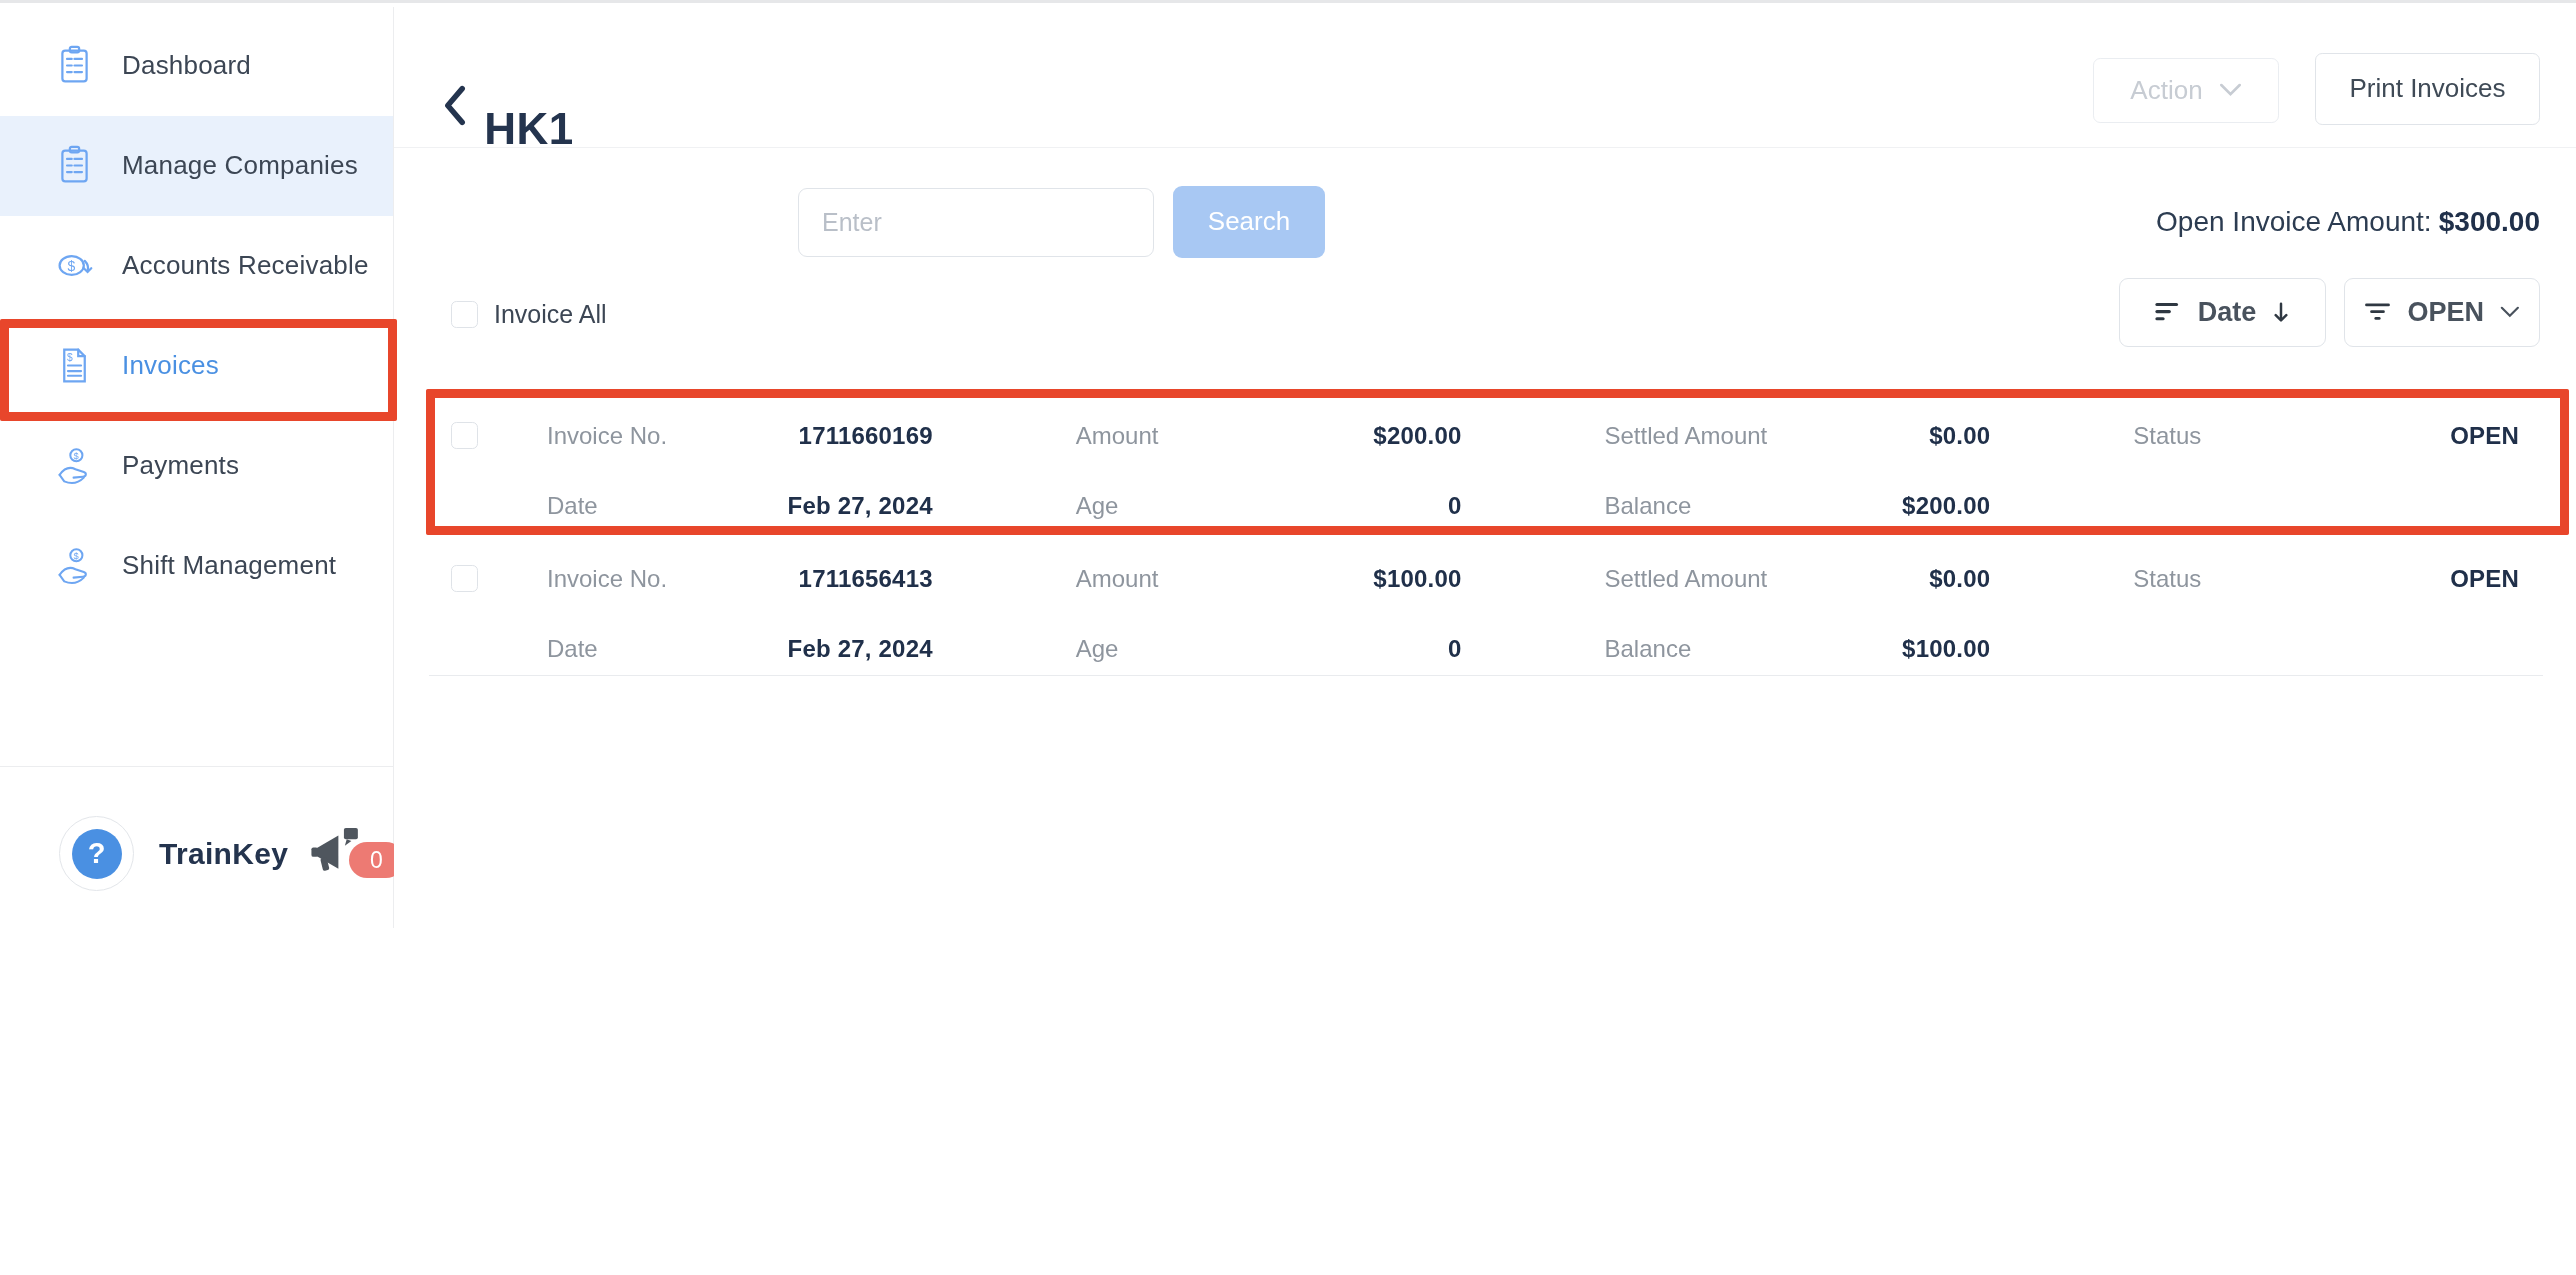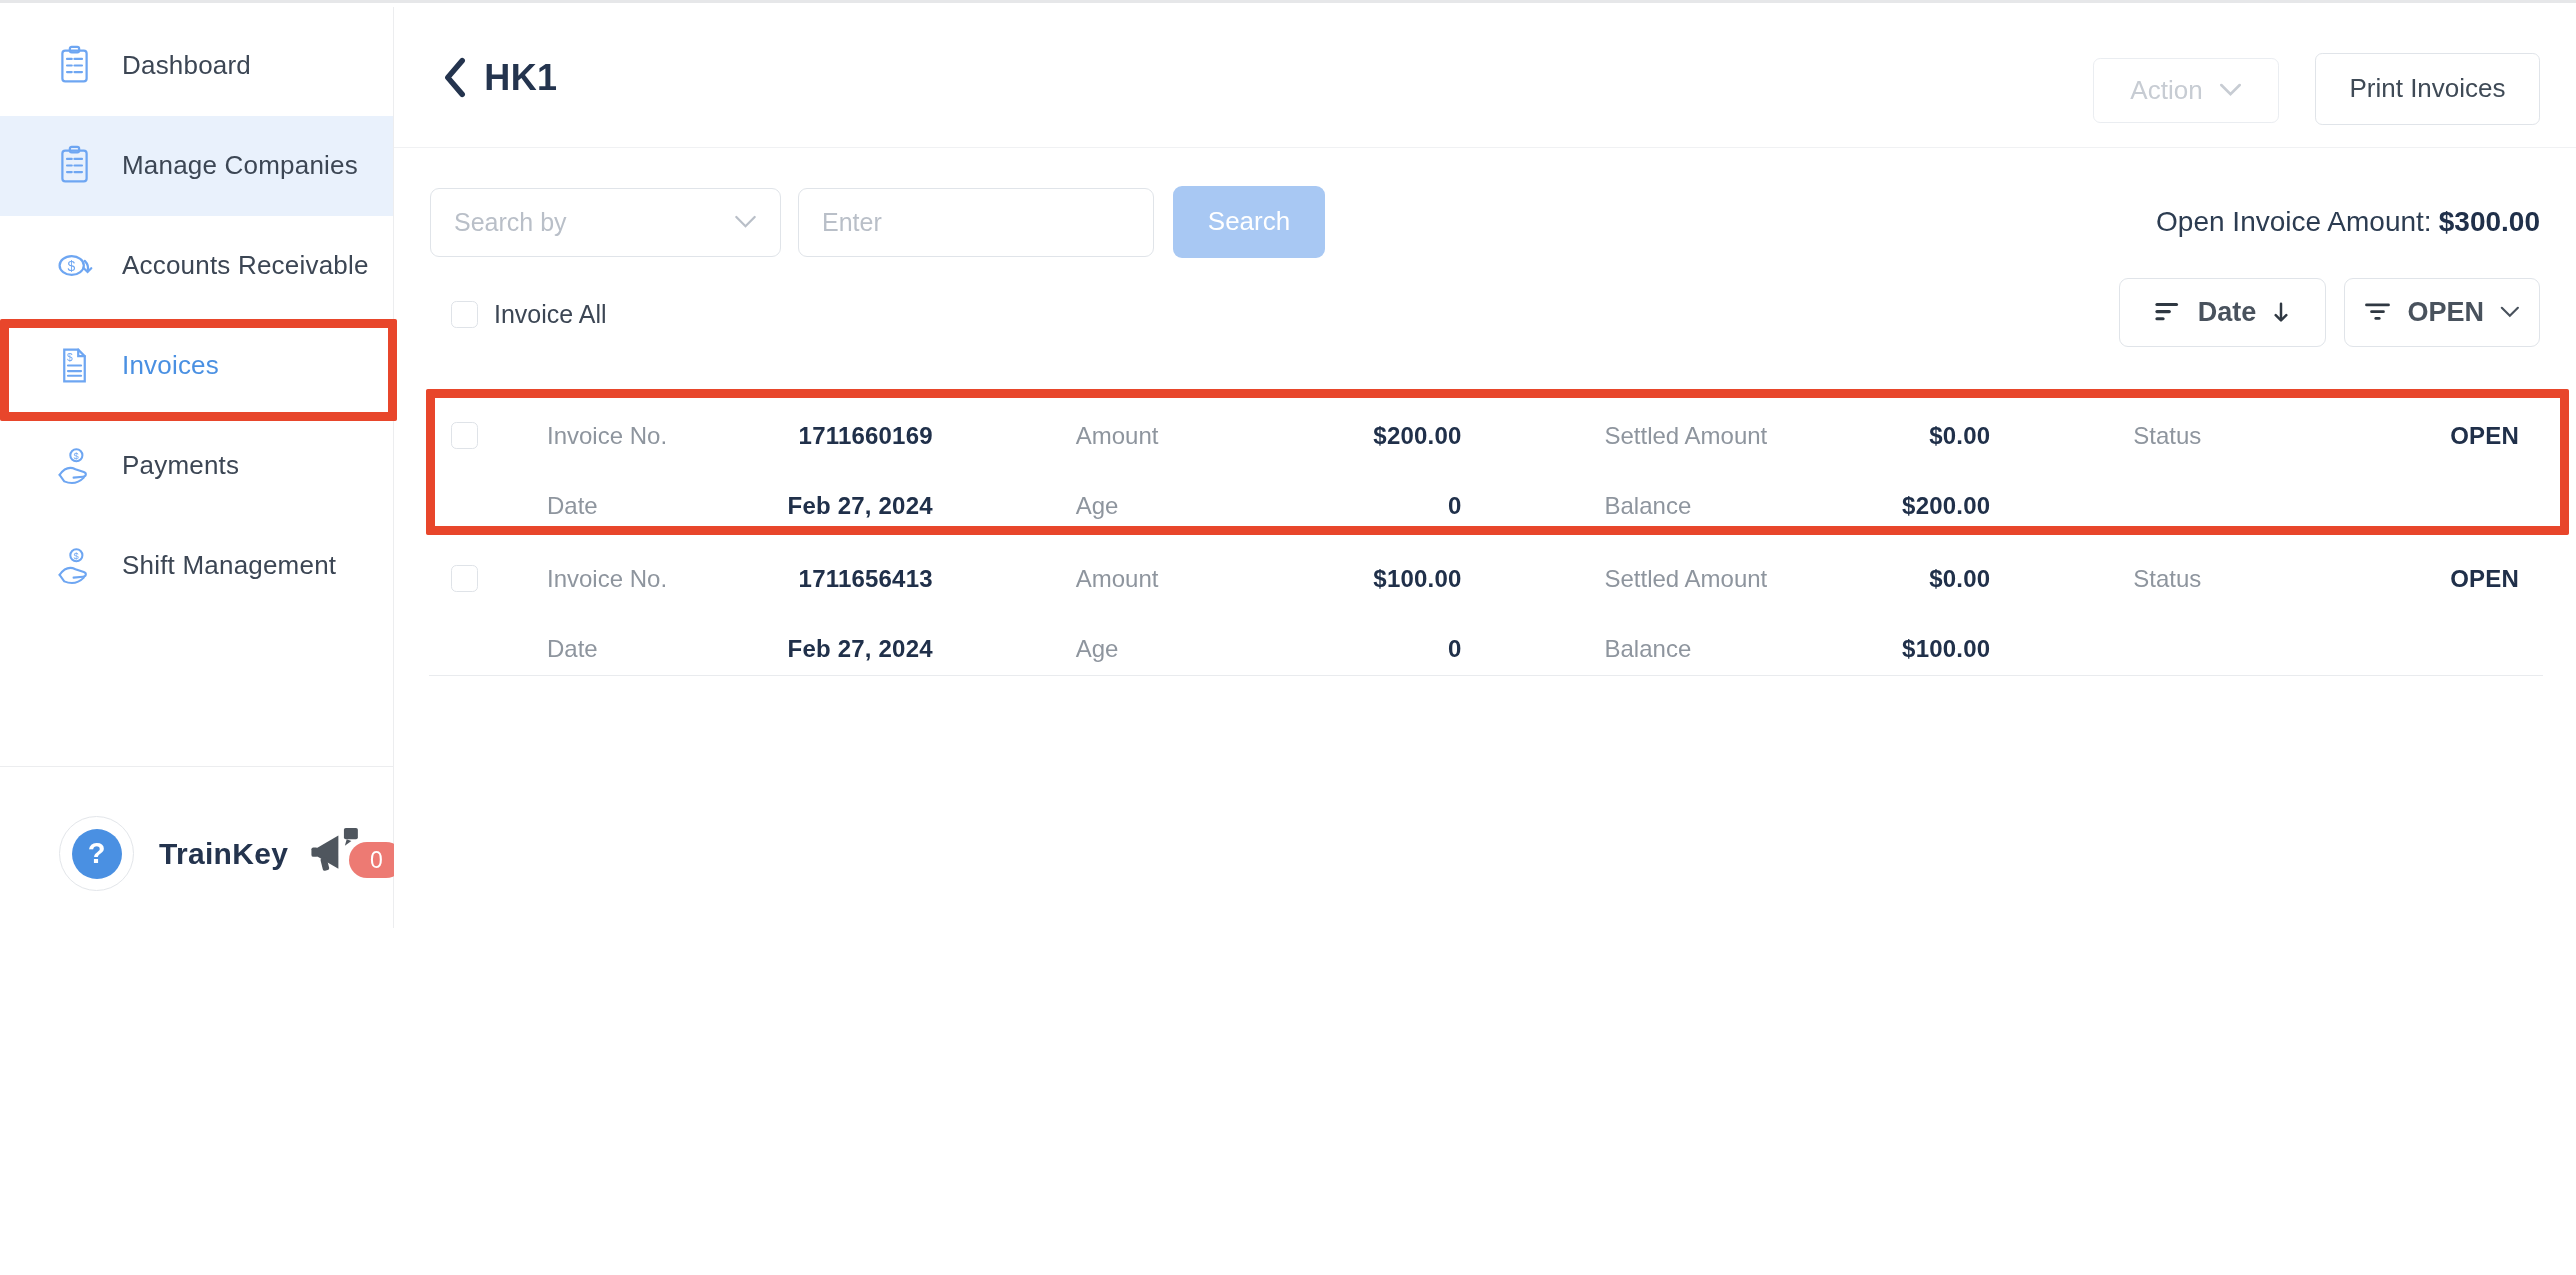--- a/index.html
+++ b/index.html
@@ -25,21 +25,21 @@
   .announce { position:relative; margin-left:19.7px; width:57px; height:52px; }
   .announce svg { width:57px; height:52px; }
   .announce-badge { position:absolute; right:-39px; top:14.3px; min-width:55px; height:36px; border-radius:18px; background:#ed7a73; color:#fff; font-size:23px; display:flex; align-items:center; justify-content:center; padding:0 12.5px; }
 
   
   .main { position:absolute; left:394px; top:3.6px; right:0; bottom:0; background:#fff; }
 
   .page-header { position:absolute; left:0; top:0; right:0; height:141px; border-bottom:1.8px solid #f0f1f3; }
   .back-title { position:absolute; left:46px; top:50px; display:flex; align-items:center; gap:14.3px; cursor:pointer; }
   .back-chevron svg { width:30px; height:41px; display:block; }
-  .page-title { font-size:36px; font-weight:bold; color:#24344e; letter-spacing:0.4px; }
+  .page-title { font-size:44px; font-weight:bold; color:#24344e; letter-spacing:0.4px;margin-top:47px; }
 
   .btn { display:flex; align-items:center; justify-content:center; background:#fff; border-radius:7.2px; cursor:pointer; }
   .action-btn { position:absolute; right:297px; top:51px; width:186px; height:65px; border:1.8px solid #eaedf1; color:#c7ccd3; font-size:26px; gap:16px; }
   .action-btn svg { width:23px; height:14.3px; }
   .print-btn { position:absolute; right:36px; top:46px; width:225px; height:72px; border:1.8px solid #e0e4e9; color:#3f4a56; font-size:26px; }
 
   
   .search-select { position:absolute; left:36px; top:181px; width:351px; height:69px; border:1.8px solid #e0e4e9; border-radius:9px; display:flex; align-items:center; padding:0 23px; cursor:pointer; }
   .search-select .ph { color:#b9bfc8; font-size:25px; flex:1; }
   .search-select svg { width:23px; height:14.3px; }
@@ -202,26 +202,20 @@
         <svg viewBox="0 0 22 14">
             <path d="M2 2 l9 9 9 -9" stroke="#c7ccd3" stroke-width="2.6" fill="none" stroke-linecap="round"></path>
           </svg>
       </div>
 
       <div class="btn print-btn">
         <span>Print Invoices</span>
       </div>
     </div>
 
-    <div class="search-select">
-      <span class="ph">Search by</span>
-      <svg viewBox="0 0 22 14">
-          <path d="M2 2 l9 9 9 -9" stroke="#b9bfc8" stroke-width="2.2" fill="none" stroke-linecap="round"></path>
-        </svg>
-    </div>
 
     <input class="enter-input" type="text" placeholder="Enter" style="">
 
     <button class="search-btn">Search</button>
 
     <div class="open-amount">
       <span>Open Invoice Amount:</span><b>$300.00</b>
     </div>
 
     <div class="sort-btn">

